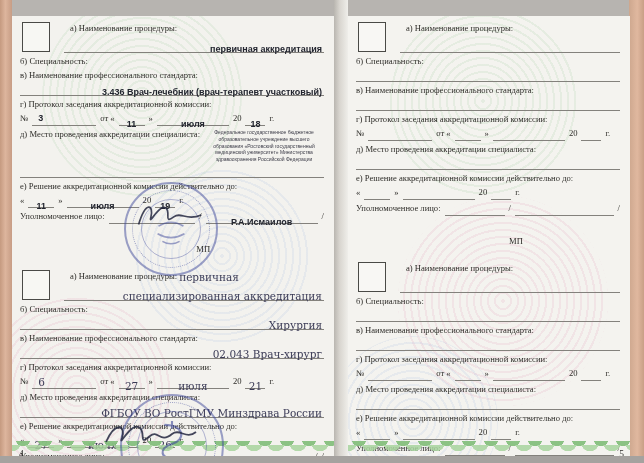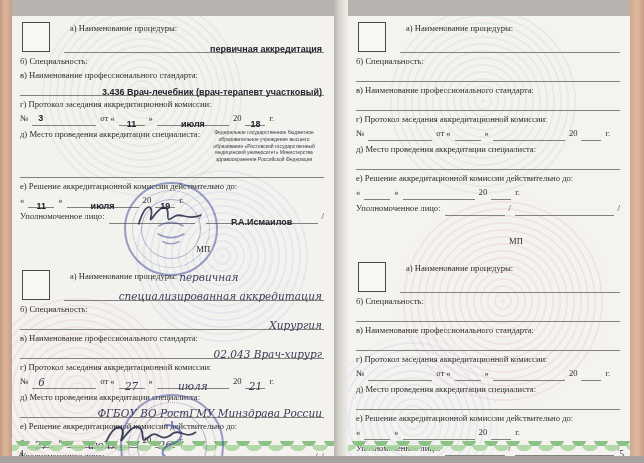--- a/index.html
+++ b/index.html
@@ -33,21 +33,21 @@
   .proto{gap:4px;flex-wrap:nowrap}
   .f-no{width:64px}.f-day{width:26px}.f-month{width:72px}.f-yy{width:20px}
   .f-sig{flex:1;min-width:60px}.f-name{width:112px}
   .mp-row{padding-left:58%;margin-top:20px}
   .place-row{align-items:flex-start}
   .place-small{font-family:"Liberation Sans",sans-serif;font-size:5px;line-height:1.35;color:#3c3c48;
     margin-left:4px;max-width:47%;text-align:center}
   
   .val{display:inline-block;padding:0 2px}
   .stamped .val{font-family:"Liberation Sans",sans-serif;font-weight:bold;font-size:9px;color:#22252f;white-space:nowrap}
-  .handwritten .val{font-family:"DejaVu Serif",serif;font-style:italic;font-size:10.5px;color:#3b3b56;white-space:nowrap}
+  .handwritten .val{font-family:"DejaVu Serif",serif;font-size:10.5px;color:#3b3b56;white-space:nowrap}
   .blank .val{visibility:hidden}
   .stamped .f-no .val,.handwritten .f-no .val{float:left;margin-left:4px}
   
   .page-border{position:absolute;left:0;right:0;bottom:0;height:34px;overflow:hidden;z-index:3;pointer-events:none}
   .flakes{position:absolute;bottom:-10px;left:-6px;right:0;font-family:"DejaVu Sans",sans-serif;
     font-size:21px;letter-spacing:11px;color:#c5dcee;white-space:nowrap;opacity:.9}
   .scallops{position:absolute;top:3px;left:0;right:0;height:17px;
     background-image:
       radial-gradient(ellipse 11px 8px at 50% 0%,rgba(134,192,126,.95) 0 60%,rgba(134,192,126,0) 63%),
       radial-gradient(ellipse 13px 10px at 50% 0%,rgba(168,212,158,.85) 0 60%,rgba(168,212,158,0) 63%);

